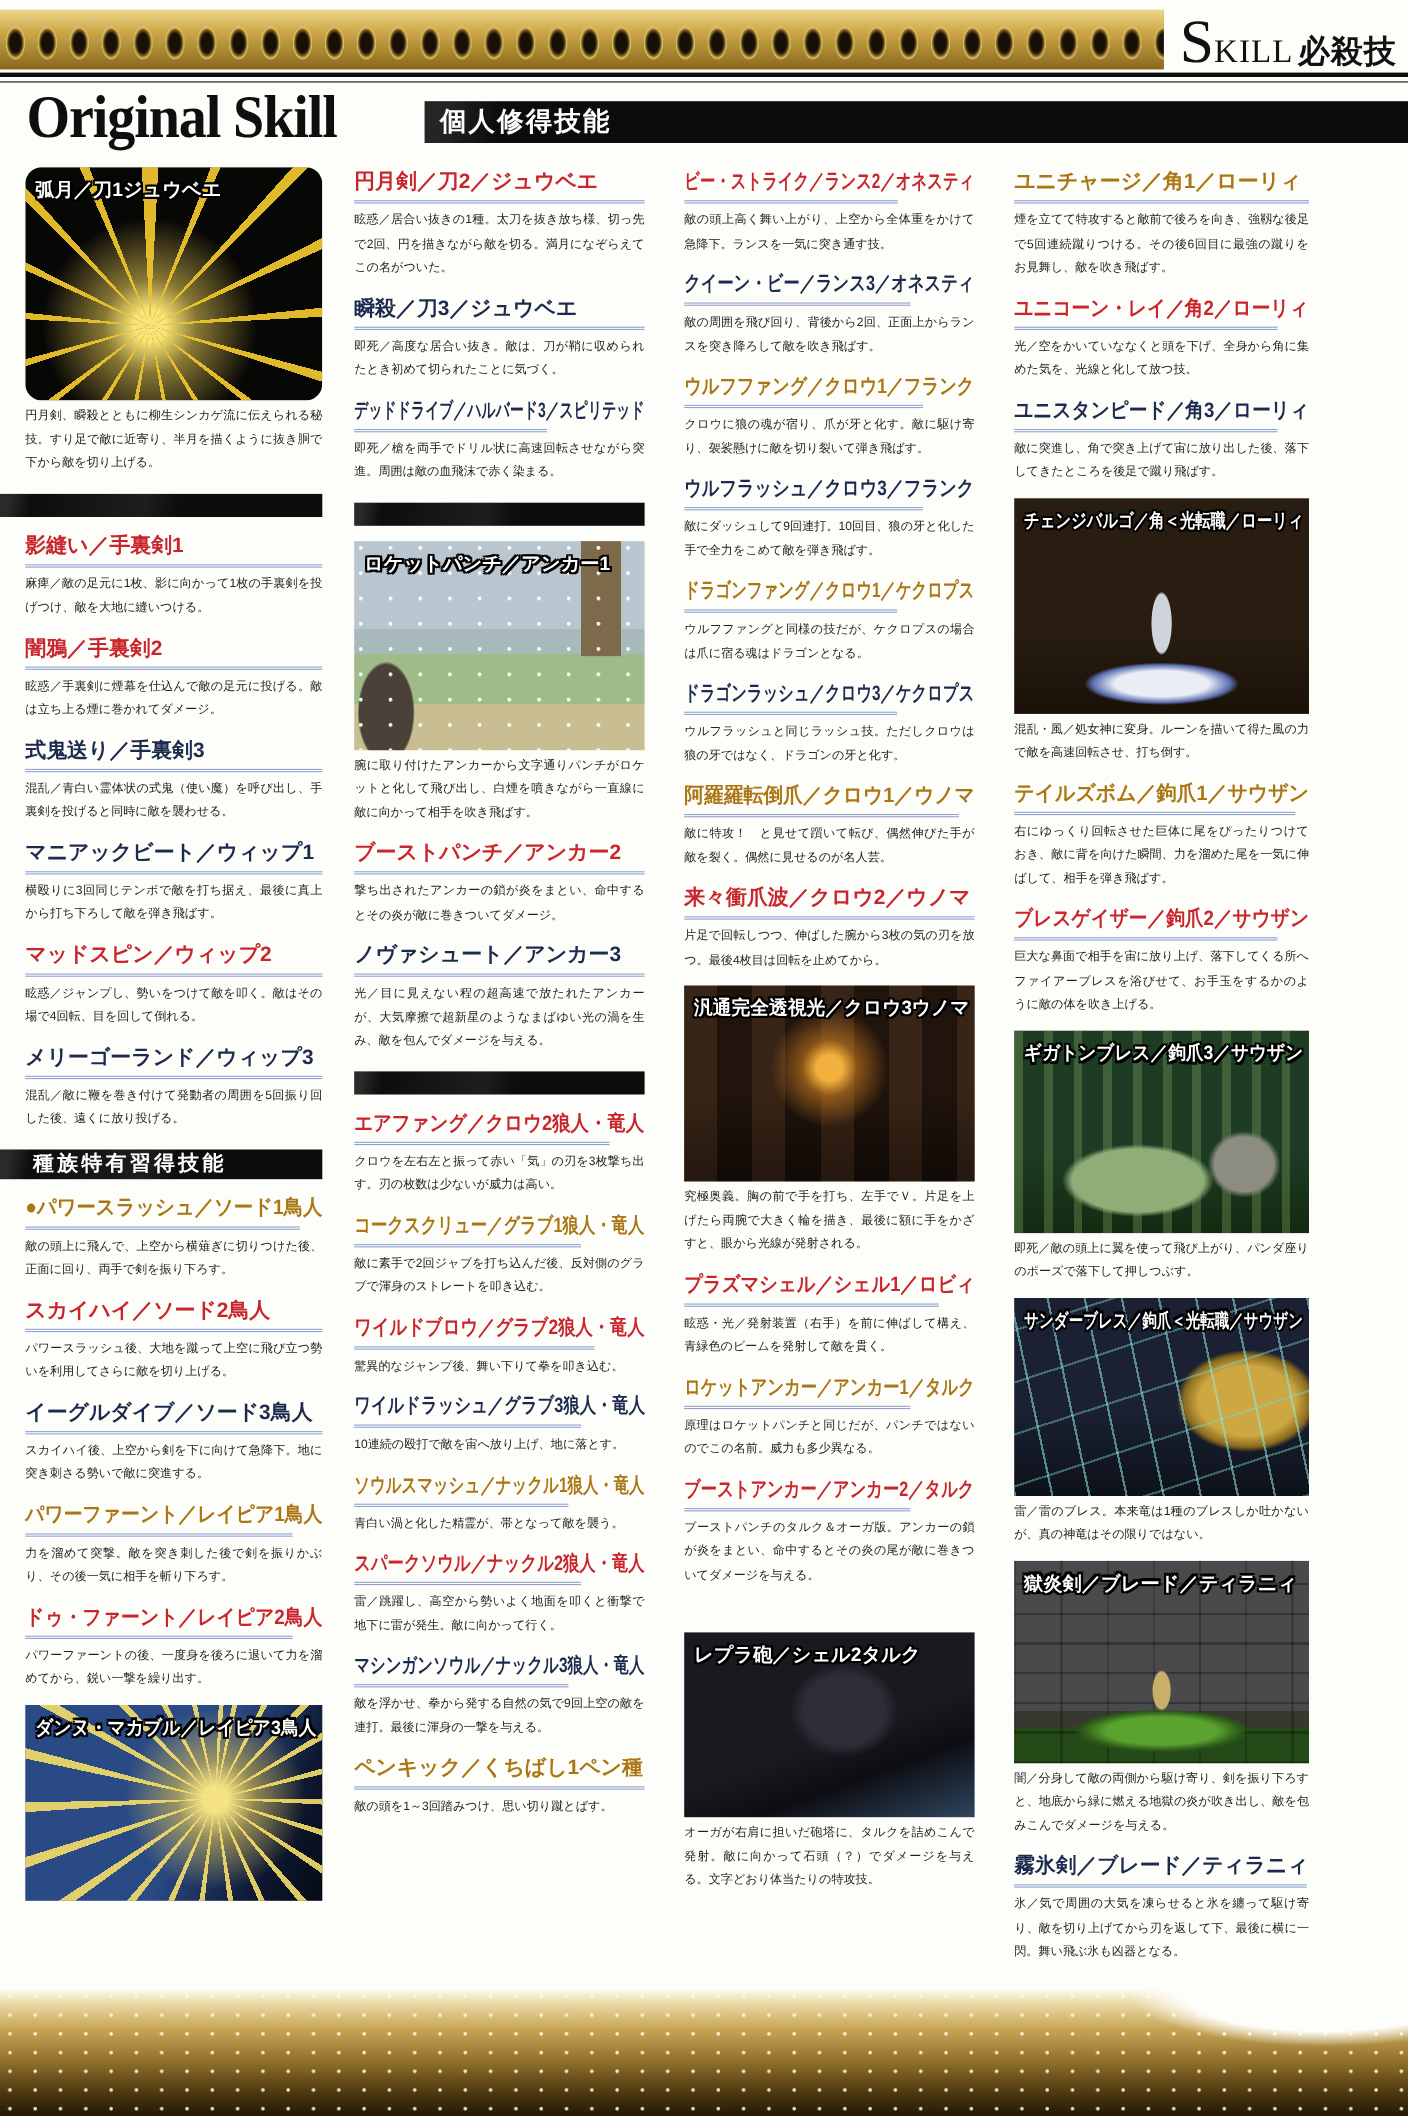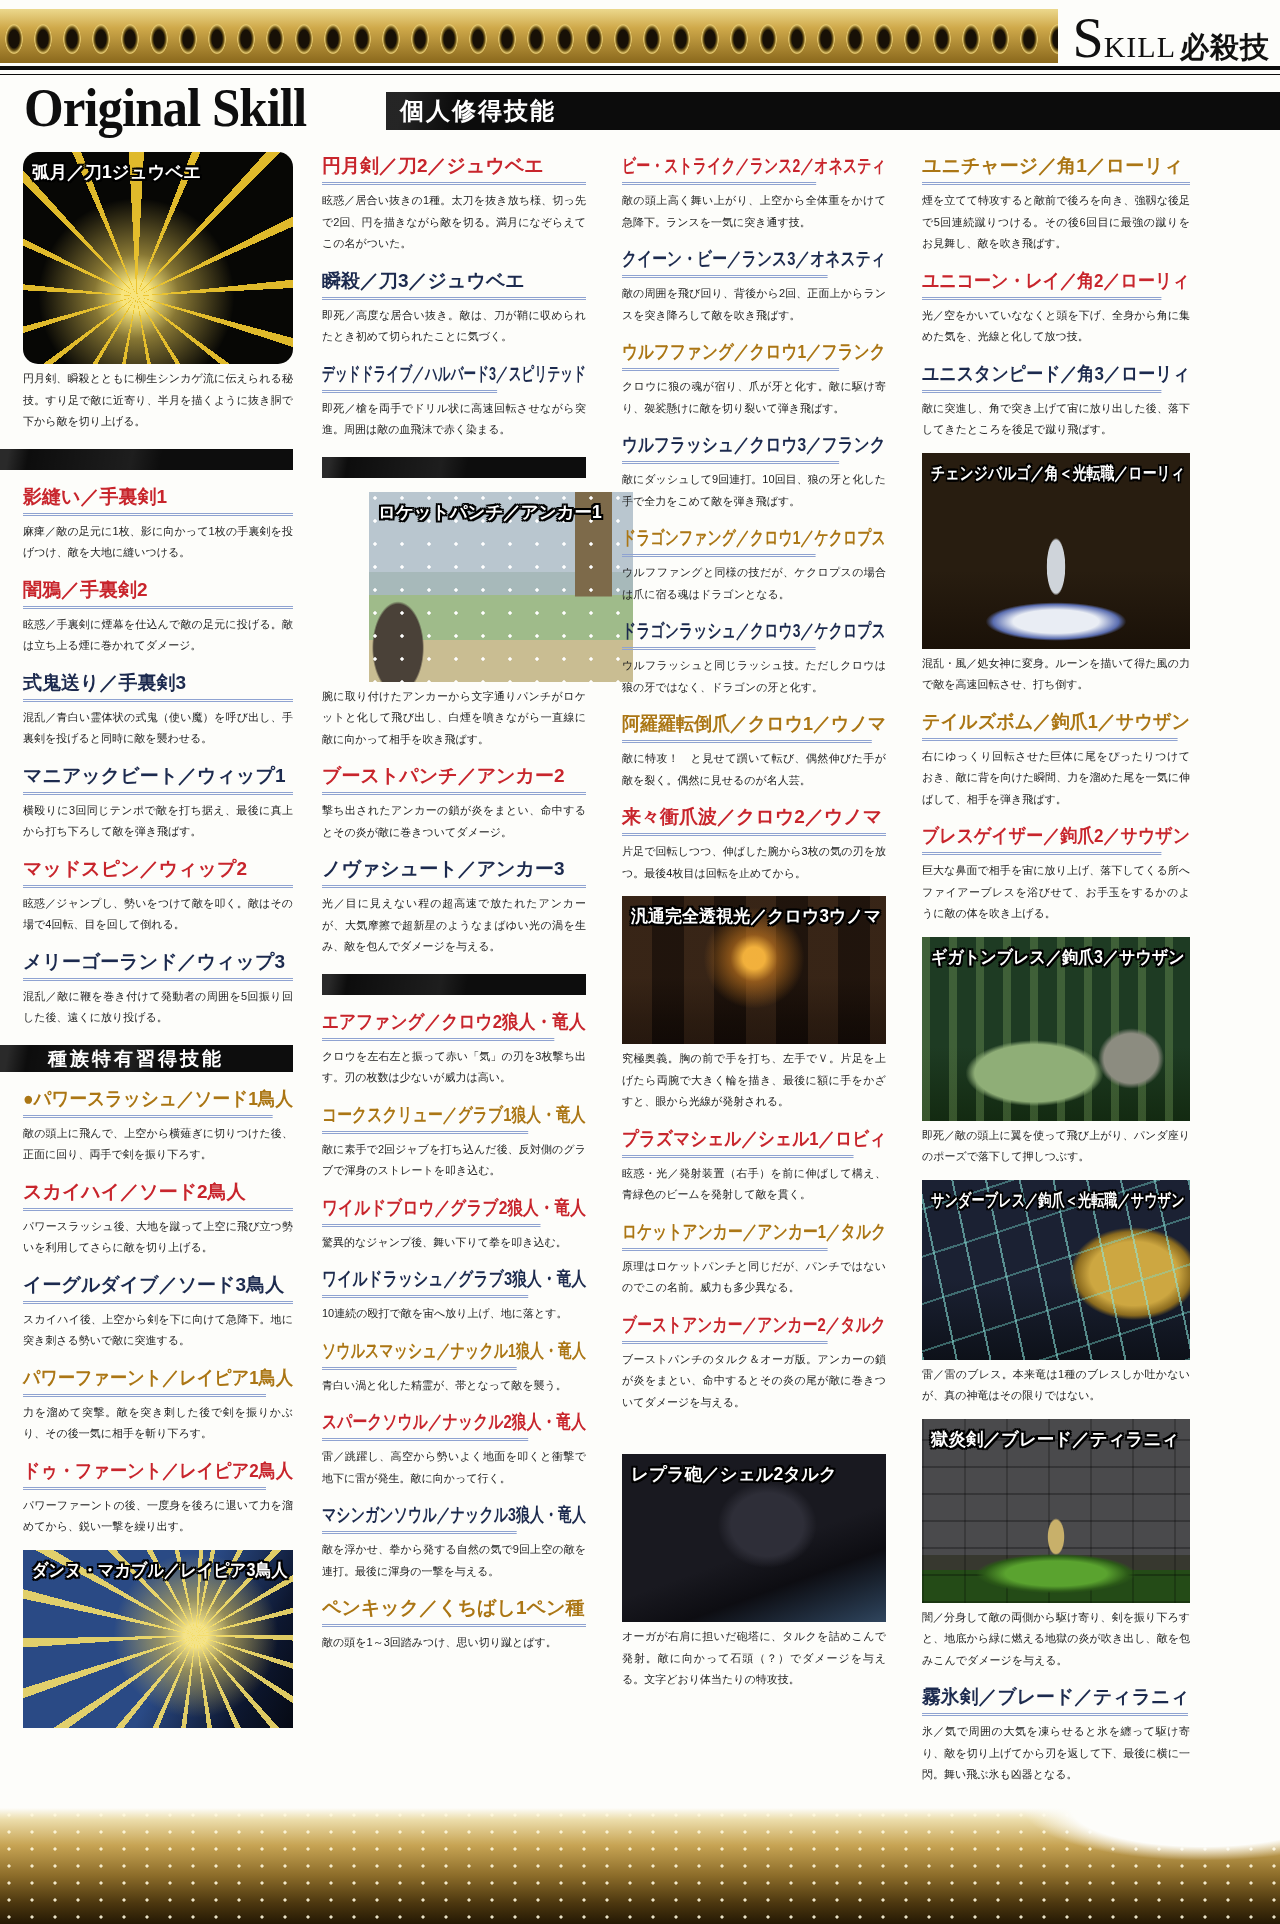--- a/index.html
+++ b/index.html
@@ -34,34 +34,34 @@
      border-bottom:3px double #8fa3d1;letter-spacing:0;white-space:nowrap;}
   .h.red{color:#c8252c;}
   .h.gold{color:#ab7614;}
   .h.navy{color:#1c2a4e;}
   .b,.cap{font-size:11px;line-height:21.5px;color:#222;text-align:justify;margin:0 0 5px 0;}
   .cap{margin:4px 0 8px 0;}
   .divbar{height:21px;background:#0d0d0d;margin:16px 0 14px 0;
     background-image:linear-gradient(100deg,rgba(255,255,255,.12) 0 3%,rgba(0,0,0,0) 10%,rgba(255,255,255,.07) 45%,rgba(0,0,0,0) 55%);}
   .divbar.extend{margin-left:-23px;}
   .divbar.titled{height:27px;line-height:27px;}
-  .divbar.titled span{color:#fff;font-size:19px;font-weight:bold;letter-spacing:3px;padding-left:48px;}
+  .divbar.titled span{color:#fff;font-size:19px;font-weight:bold;letter-spacing:3px;padding-left:30px;}
   .shot{position:relative;width:100%;margin:12px 0 4px 0;}
   .shot .lbl{position:absolute;left:9px;top:8px;color:#fff;font-weight:bold;font-size:17.5px;white-space:nowrap;
     text-shadow:-2px 0 0 #000,2px 0 0 #000,0 -2px 0 #000,0 2px 0 #000,2px 2px 0 #000,-2px 2px 0 #000,2px -2px 0 #000,-2px -2px 0 #000;}
   
   .img-kogetsu{background:
       repeating-conic-gradient(from 0deg at 42% 68%,rgba(235,195,45,.95) 0 3deg,rgba(0,0,0,0) 3deg 21deg),
       radial-gradient(circle at 42% 68%,#f7e47c 0 7%,rgba(240,210,90,.55) 20%,rgba(0,0,0,0) 46%),#070705; border-radius: 15px;}
   .img-rocket{background:
       radial-gradient(circle 2px at 6px 6px,#fff 0 1.4px,rgba(0,0,0,0) 2px),
       radial-gradient(ellipse 42px 75px at 11% 82%,#4a4138 0 58%,rgba(0,0,0,0) 62%),
       linear-gradient(90deg,rgba(0,0,0,0) 0 78%,#7d6a4a 78% 92%,rgba(0,0,0,0) 92%),
       linear-gradient(180deg,#b9c6cf 0 42%,#a7b9ba 42% 54%,#9fbb8a 54% 78%,#c9bd92 78% 100%);
-      background-size:27px 23px,100% 100%,100% 55%,100% 100%;background-repeat:repeat,no-repeat,no-repeat,no-repeat;margin-left:47px;}
+      background-size:27px 23px,100% 100%,100% 55%,100% 100%;background-repeat:repeat,no-repeat,no-repeat,no-repeat;}
   .img-dannu{background:
       repeating-conic-gradient(from 10deg at 64% 48%,rgba(245,222,105,.9) 0 3deg,rgba(0,0,0,0) 3deg 16deg),
       radial-gradient(circle at 64% 48%,#f4e388 0 6%,rgba(225,195,80,.6) 18%,rgba(0,0,0,0) 42%),
       linear-gradient(115deg,#2a4a85 0 55%,#0d1730 82%,#060a14 100%);}
   .img-hanztu{background:
       radial-gradient(circle at 50% 42%,rgba(252,184,62,.95) 0 7%,rgba(205,124,32,.6) 15%,rgba(0,0,0,0) 32%),
       repeating-linear-gradient(90deg,rgba(70,46,28,.45) 0 30px,rgba(22,13,8,.55) 30px 62px),
       linear-gradient(180deg,#2c1d12 0 55%,#140c07 85%,#0b0604 100%);}
   .img-repra{background:
       radial-gradient(ellipse 80px 70px at 55% 42%,#2e2e38 0 45%,rgba(0,0,0,0) 62%),
@@ -183,21 +183,21 @@
       <div class="h navy" style="transform: scaleX(0.82243); transform-origin: left top;">ウルフラッシュ／クロウ3／フランク</div>
       <p class="b">敵にダッシュして9回連打。10回目、狼の牙と化した手で全力をこめて敵を弾き飛ばす。</p>
       <div class="h gold" style="transform: scaleX(0.733333); transform-origin: left top;">ドラゴンファング／クロウ1／ケクロプス</div>
       <p class="b">ウルフファングと同様の技だが、ケクロプスの場合は爪に宿る魂はドラゴンとなる。</p>
       <div class="h navy" style="transform: scaleX(0.733333); transform-origin: left top;">ドラゴンラッシュ／クロウ3／ケクロプス</div>
       <p class="b">ウルフラッシュと同じラッシュ技。ただしクロウは狼の牙ではなく、ドラゴンの牙と化す。</p>
       <div class="h gold" style="transform: scaleX(0.946237); transform-origin: left top;">阿羅羅転倒爪／クロウ1／ウノマ</div>
       <p class="b">敵に特攻！　と見せて躓いて転び、偶然伸びた手が敵を裂く。偶然に見せるのが名人芸。</p>
       <div class="h red">来々衝爪波／クロウ2／ウノマ</div>
       <p class="b">片足で回転しつつ、伸ばした腕から3枚の気の刃を放つ。最後4枚目は回転を止めてから。</p>
-      <div class="shot img-hanztu" style="height: 148px;">
+      <div class="shot img-hanztu" style="height: 178px;">
         <div class="lbl" style="transform: scaleX(0.972763); transform-origin: left top;">汎通完全透視光／クロウ3ウノマ</div>
       </div>
       <p class="cap">究極奥義。胸の前で手を打ち、左手でＶ。片足を上げたら両腕で大きく輪を描き、最後に額に手をかざすと、眼から光線が発射される。</p>
       <div class="h red" style="transform: scaleX(0.877076); transform-origin: left top;">プラズマシェル／シェル1／ロビィ</div>
       <p class="b">眩惑・光／発射装置（右手）を前に伸ばして構え、青緑色のビームを発射して敵を貫く。</p>
       <div class="h gold" style="transform: scaleX(0.778761); transform-origin: left top;">ロケットアンカー／アンカー1／タルク</div>
       <p class="b">原理はロケットパンチと同じだが、パンチではないのでこの名前。威力も多少異なる。</p>
       <div class="h red" style="transform: scaleX(0.778761); transform-origin: left top;">ブーストアンカー／アンカー2／タルク</div>
       <p class="b">ブーストパンチのタルク＆オーガ版。アンカーの鎖が炎をまとい、命中するとその炎の尾が敵に巻きついてダメージを与える。</p>
       <div class="shot img-repra" style="height: 168px; margin-top: 41px;">

